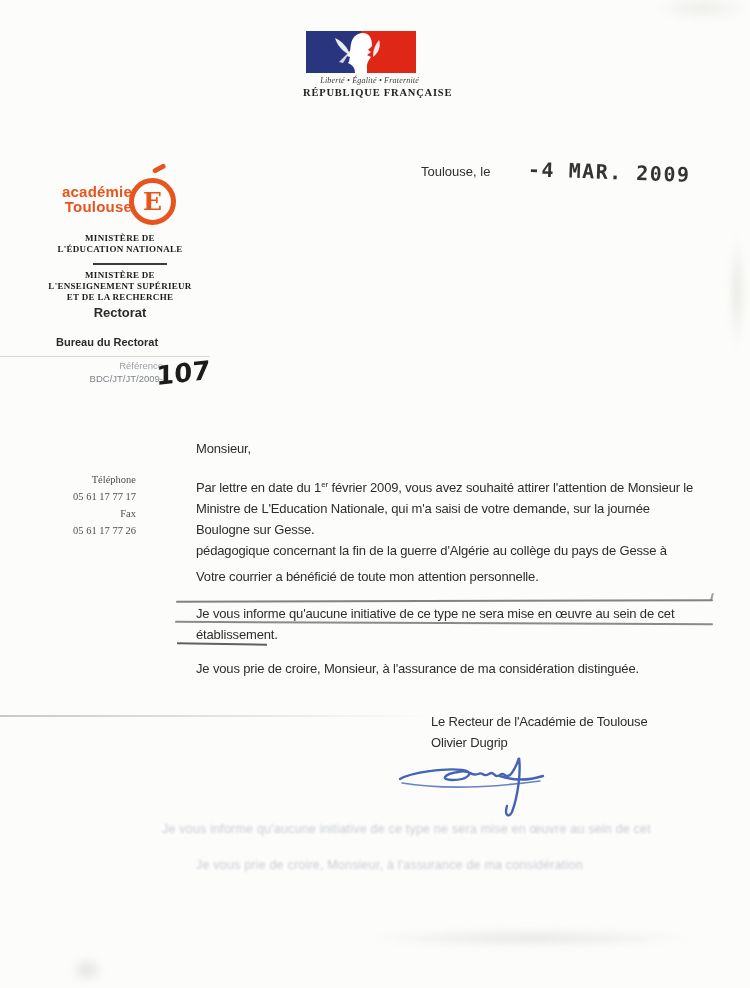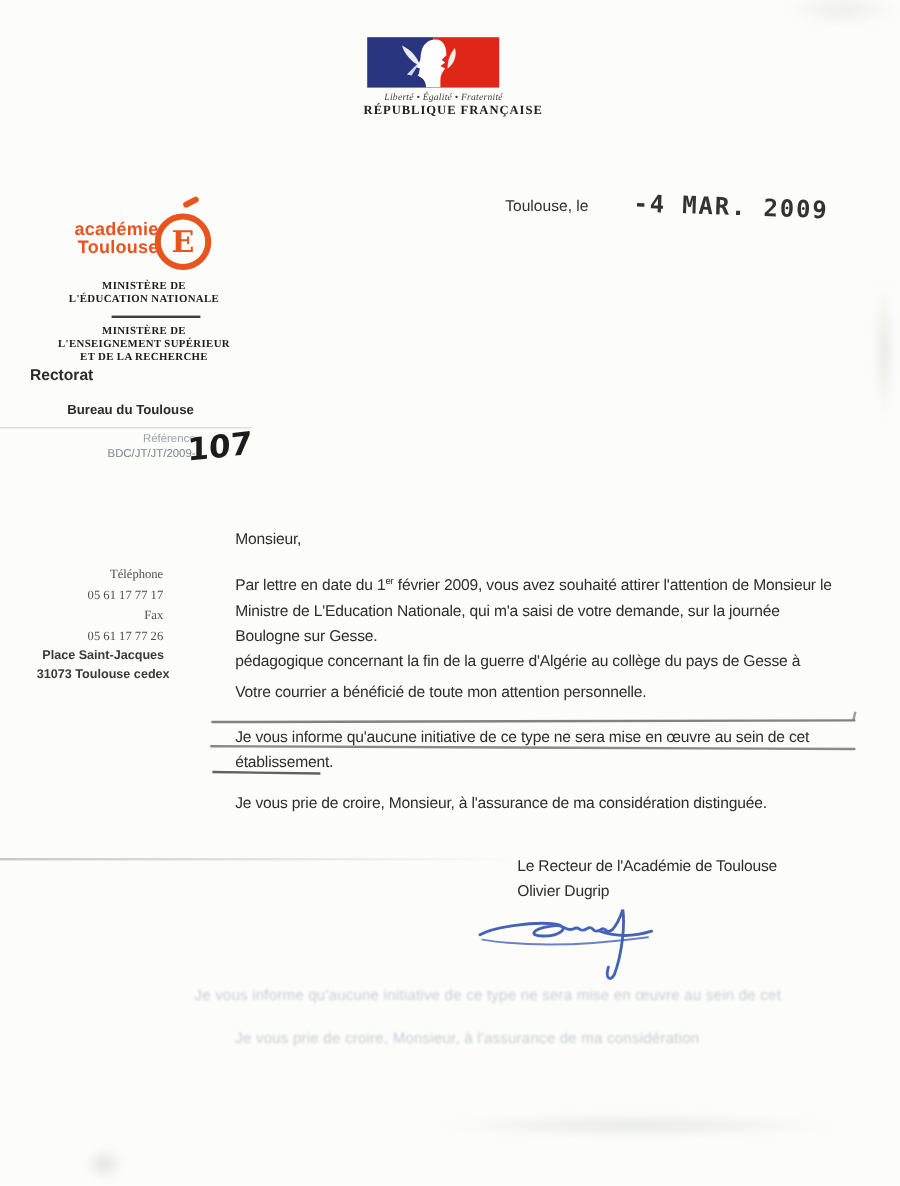--- a/index.html
+++ b/index.html
@@ -31,21 +31,21 @@
   .acad-E{font-family:"DejaVu Serif",serif;font-weight:700;font-size:25px;color:#e8541e;line-height:1;}
   .acad-accent{left:152px;top:166px;width:14px;height:4.5px;background:#e8541e;
                border-radius:3px;transform:rotate(-28deg);}
 
   
   .ministry{left:25px;width:190px;text-align:center;font-family:"Liberation Serif",serif;
             font-size:9px;font-weight:600;color:#1c1c1c;letter-spacing:.3px;line-height:11px;}
   .m1{top:233px;}
   .mrule{left:93px;top:263px;width:74px;height:1.5px;background:#3c3c3c;}
   .m2{top:270px;}
-  .rectorat{left:25px;top:305px;width:190px;font-size:13px;font-weight:700;color:#2b2b2b;}
+  .rectorat{left:25px;top:305px;width:190px;text-align:center;font-size:13px;font-weight:700;color:#2b2b2b;}
   .bureau{left:56px;top:336px;font-size:11px;font-weight:700;color:#2b2b2b;}
   .faint-rule{left:0;top:356px;width:210px;height:1px;background:rgba(120,120,112,.28);}
 
   
   .ref-label{left:60px;top:360px;width:103px;text-align:right;font-size:9.5px;color:#9aa0a6;}
   .ref-value{left:52px;top:373px;width:111px;text-align:right;font-size:9.5px;color:#7d838a;}
   .ref-hand{left:156px;top:360px;font-family:"DejaVu Sans",sans-serif;font-size:26px;font-weight:700;
             color:#1c1c1c;transform:rotate(-6deg) skewX(-6deg);line-height:1;}
 
   
@@ -128,36 +128,32 @@
     <div>MINISTÈRE DE</div>
     <div>L'ÉDUCATION NATIONALE</div>
   </div>
   <div class="abs mrule"></div>
   <div class="abs ministry m2">
     <div>MINISTÈRE DE</div>
     <div>L'ENSEIGNEMENT SUPÉRIEUR</div>
     <div>ET DE LA RECHERCHE</div>
   </div>
   <div class="abs rectorat">Rectorat</div>
-  <div class="abs bureau">Bureau du Toulouse</div>
+  <div class="abs bureau">Bureau du Rectorat</div>
   <div class="abs faint-rule"></div>
 
   <div class="abs ref-label">Référence</div>
   <div class="abs ref-value">BDC/JT/JT/2009-</div>
   <div class="abs ref-hand">107</div>
 
   <div class="abs contact">
     <div>Téléphone</div>
     <div>05 61 17 77 17</div>
     <div>Fax</div>
     <div>05 61 17 77 26</div>
-  </div>
-  <div class="abs address">
-    <div>Place Saint-Jacques</div>
-    <div>31073 Toulouse cedex</div>
   </div>
 
   <div class="abs bodytext salutation">Monsieur,</div>
 
   <div class="abs bodytext p1">
     <div><span>Par lettre en date du 1</span><sup>er</sup><span> février 2009, vous avez souhaité attirer l'attention de Monsieur le</span></div>
     <div>Ministre de L'Education Nationale, qui m'a saisi de votre demande, sur la journée</div>
     <div>Boulogne sur Gesse.</div>
     <div>pédagogique concernant la fin de la guerre d'Algérie au collège du pays de Gesse à</div>
   </div>

